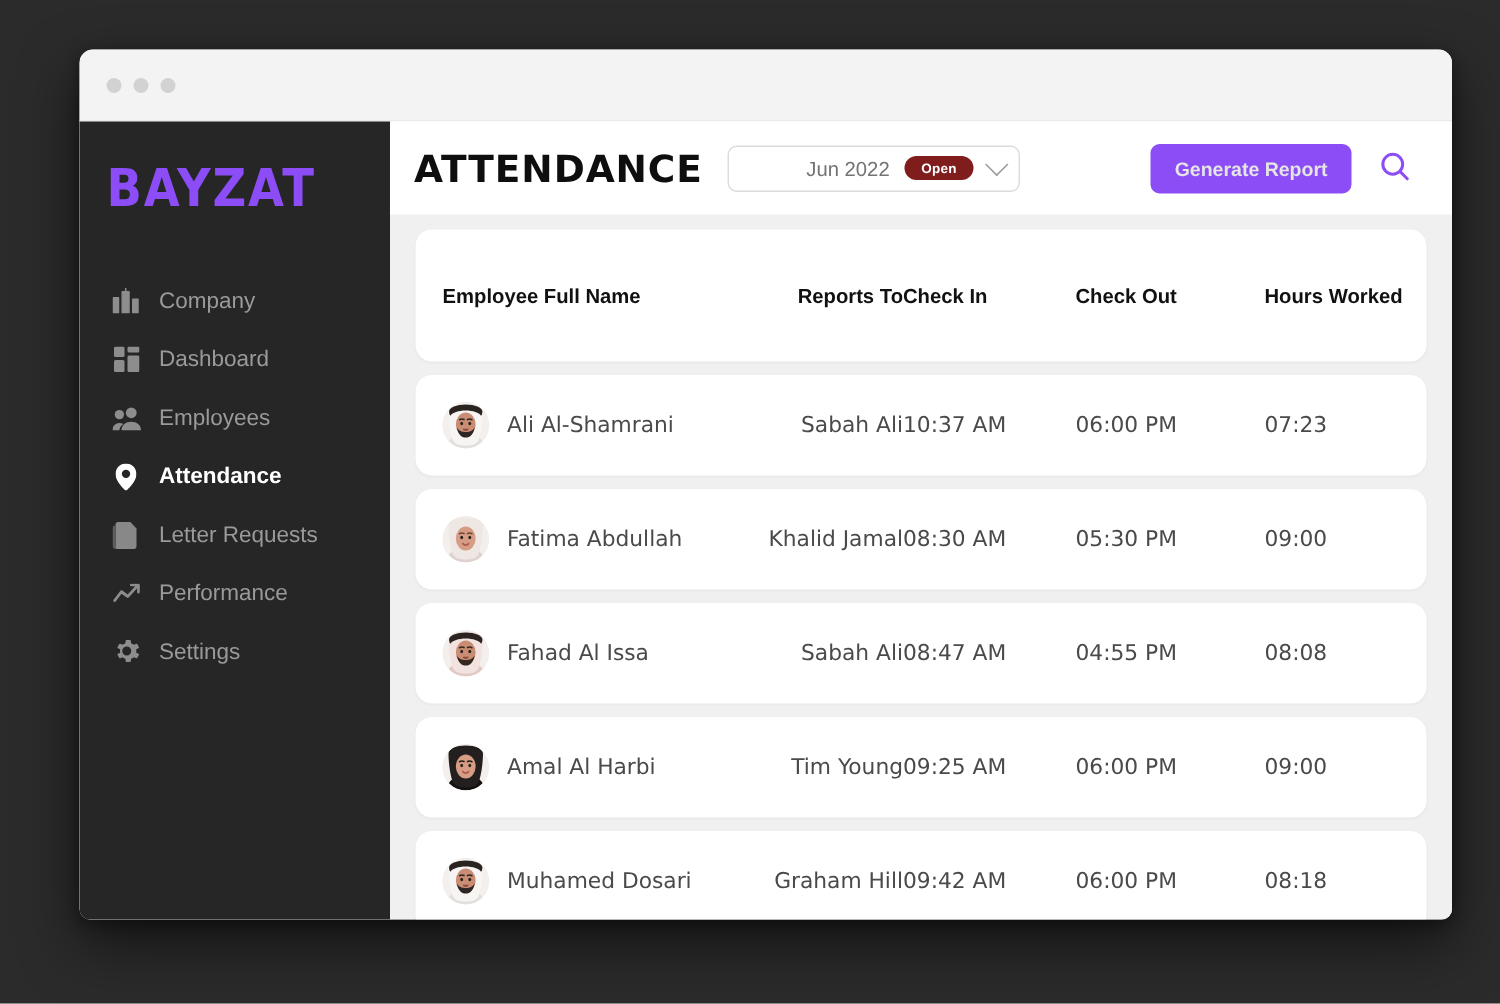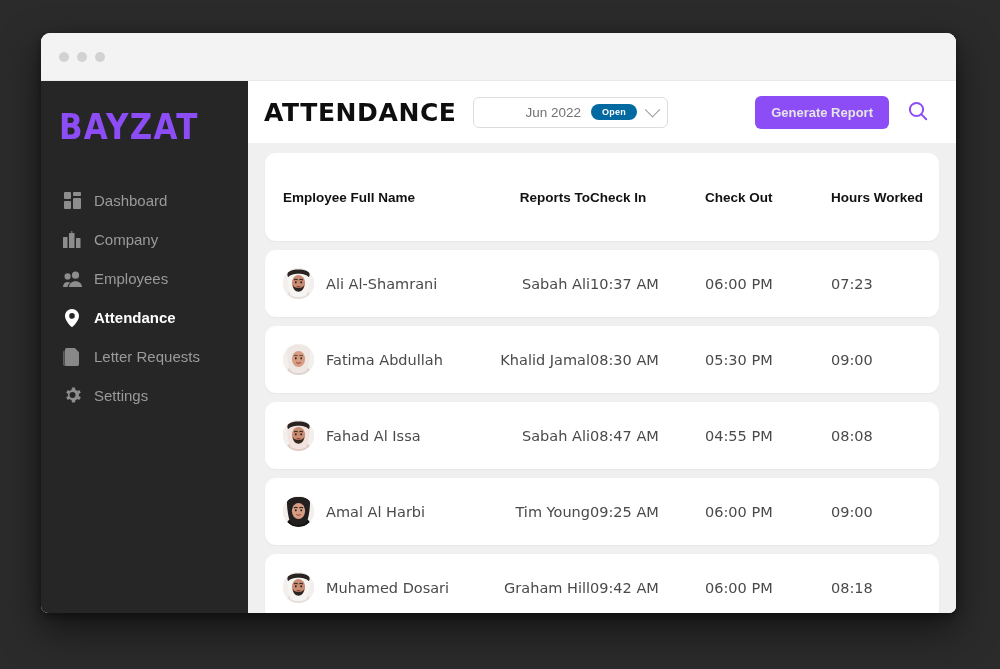--- a/index.html
+++ b/index.html
@@ -12,21 +12,21 @@
   }
 
   body {
     background: #2b2b2b;
     position: relative;
   }
 
   
   .window {
     position: absolute;
-    left: 41px;
+    left: 53px;
     top: 33px;
     width: 915px;
     height: 580px;
     background: #ffffff;
     border-radius: 9px 9px 7px 7px;
     overflow: hidden;
     box-shadow: 0 16px 38px rgba(0,0,0,.55), 0 3px 10px rgba(0,0,0,.4);
   }
 
   .titlebar {
@@ -121,21 +121,21 @@
     border-radius: 6px;
     display: flex;
     align-items: center;
     padding: 0 9px 0 12px;
     gap: 10px;
     background: #fff;
     cursor: pointer;
   }
   .period-label { font-size: 13.5px; color: #737373; margin-left: 40px; }
   .badge {
-    background: #0369a1;
+    background: #7f1d1d;
     color: #fff;
     font-size: 9px;
     font-weight: 700;
     border-radius: 10px;
     padding: 3px 11px;
     letter-spacing: .2px;
   }
   .chev {
     width: 11px; height: 11px;
     border-right: 1.6px solid #9b9b9b;
@@ -227,42 +227,42 @@
     <div class="dot"></div>
   </div>
 
   <div class="body-row">
 
     <div class="sidebar">
       <div class="logo">BAYZAT</div>
       <div class="nav" id="nav">
           <div class="nav-item">
             <span class="nav-icon">
+              <svg width="18" height="17" viewBox="0 0 18 17">
+                <rect x="0" y="6" width="4.5" height="11" rx=".6"></rect>
+                <rect x="6" y="2" width="5.5" height="15" rx=".6"></rect>
+                <rect x="13" y="7" width="4.5" height="10" rx=".6"></rect>
+                <rect x="8.3" y="0" width="1" height="2.5"></rect>
+              </svg>
+            </span>
+            <span>Company</span>
+          </div>
+          <div class="nav-item">
+            <span class="nav-icon">
               <svg width="17" height="17" viewBox="0 0 17 17">
                 <rect x="0" y="0" width="7" height="7" rx="1"></rect>
                 <rect x="9" y="0" width="8" height="4" rx="1"></rect>
                 <rect x="0" y="9" width="7" height="8" rx="1"></rect>
                 <rect x="9" y="6" width="8" height="11" rx="1"></rect>
               </svg>
             </span>
             <span>Dashboard</span>
           </div>
           <div class="nav-item">
             <span class="nav-icon">
-              <svg width="18" height="17" viewBox="0 0 18 17">
-                <rect x="0" y="6" width="4.5" height="11" rx=".6"></rect>
-                <rect x="6" y="2" width="5.5" height="15" rx=".6"></rect>
-                <rect x="13" y="7" width="4.5" height="10" rx=".6"></rect>
-                <rect x="8.3" y="0" width="1" height="2.5"></rect>
-              </svg>
-            </span>
-            <span>Company</span>
-          </div>
-          <div class="nav-item">
-            <span class="nav-icon">
               <svg width="19" height="16" viewBox="0 0 19 16">
                 <circle cx="12.5" cy="4.2" r="3.6"></circle>
                 <path d="M6 16c0-3.6 2.9-5.8 6.5-5.8S19 12.4 19 16z"></path>
                 <circle cx="4.6" cy="5.4" r="3.1"></circle>
                 <path d="M0 16c0-3.1 2-5 4.6-5 1 0 1.9.3 2.6.7C5.5 13 4.6 14.4 4.6 16z"></path>
               </svg>
             </span>
             <span>Employees</span>
           </div>
           <div class="nav-item active">
@@ -274,20 +274,28 @@
             <span>Attendance</span>
           </div>
           <div class="nav-item">
             <span class="nav-icon">
               <svg width="18" height="18" viewBox="0 0 18 18">
                 <path d="M3.6 0h8.3L16 4.3V16c0 1.1-.6 2-1.6 2H3.6C2.6 18 2 17.1 2 16V2C2 .9 2.6 0 3.6 0z" opacity=".95"></path>
                 <path d="M1.2 2.4C.5 2.7 0 3.4 0 4.3V16c0 1.1.9 2 2 2h9.4c-.9 0-1.6-.5-1.9-1.2H2.6c-.6 0-.9-.4-.9-1V3.1c0-.3-.2-.6-.5-.7z" opacity=".55"></path>
               </svg>
             </span>
             <span>Letter Requests</span>
+          </div>
+          <div class="nav-item">
+            <span class="nav-icon">
+              <svg width="19" height="13" viewBox="0 0 19 13">
+                <path d="M.9 12.2c-.4-.3-.5-.9-.2-1.3l4.6-6c.3-.4.9-.5 1.3-.2l3.5 2.7 5-5.5h-2.6a.9.9 0 0 1 0-1.8h4.8c.5 0 .9.4.9.9v4.8a.9.9 0 0 1-1.8 0V3.1l-5.6 6.2c-.3.4-.9.4-1.3.1L6 6.8l-3.9 5.2c-.3.4-.8.5-1.2.2z"></path>
+              </svg>
+            </span>
+            <span>Performance</span>
           </div>
           <div class="nav-item">
             <span class="nav-icon">
               <svg width="17" height="17" viewBox="0 0 17 17">
                 <path d="M16.3 9.9l-1.5-.8c.1-.4.1-.8.1-1.1s0-.7-.1-1.1l1.5-.8c.3-.2.4-.5.3-.8l-1-1.8c-.2-.3-.5-.4-.8-.3l-1.5.7c-.6-.5-1.2-.9-1.9-1.1l-.2-1.6c0-.3-.3-.6-.6-.6H8.4c-.3 0-.6.3-.6.6l-.2 1.6c-.7.2-1.3.6-1.9 1.1l-1.5-.7c-.3-.1-.6 0-.8.3l-1 1.8c-.2.3-.1.6.2.8l1.5.8c-.1.4-.1.8-.1 1.1s0 .7.1 1.1l-1.5.8c-.3.2-.4.5-.2.8l1 1.8c.2.3.5.4.8.3l1.5-.7c.6.5 1.2.9 1.9 1.1l.2 1.6c0 .3.3.6.6.6h2.2c.3 0 .6-.3.6-.6l.2-1.6c.7-.2 1.3-.6 1.9-1.1l1.5.7c.3.1.6 0 .8-.3l1-1.8c.2-.3.1-.6-.2-.8zM8.5 11a3 3 0 1 1 0-6 3 3 0 0 1 0 6z"></path>
               </svg>
             </span>
             <span>Settings</span>
           </div>
         </div>

